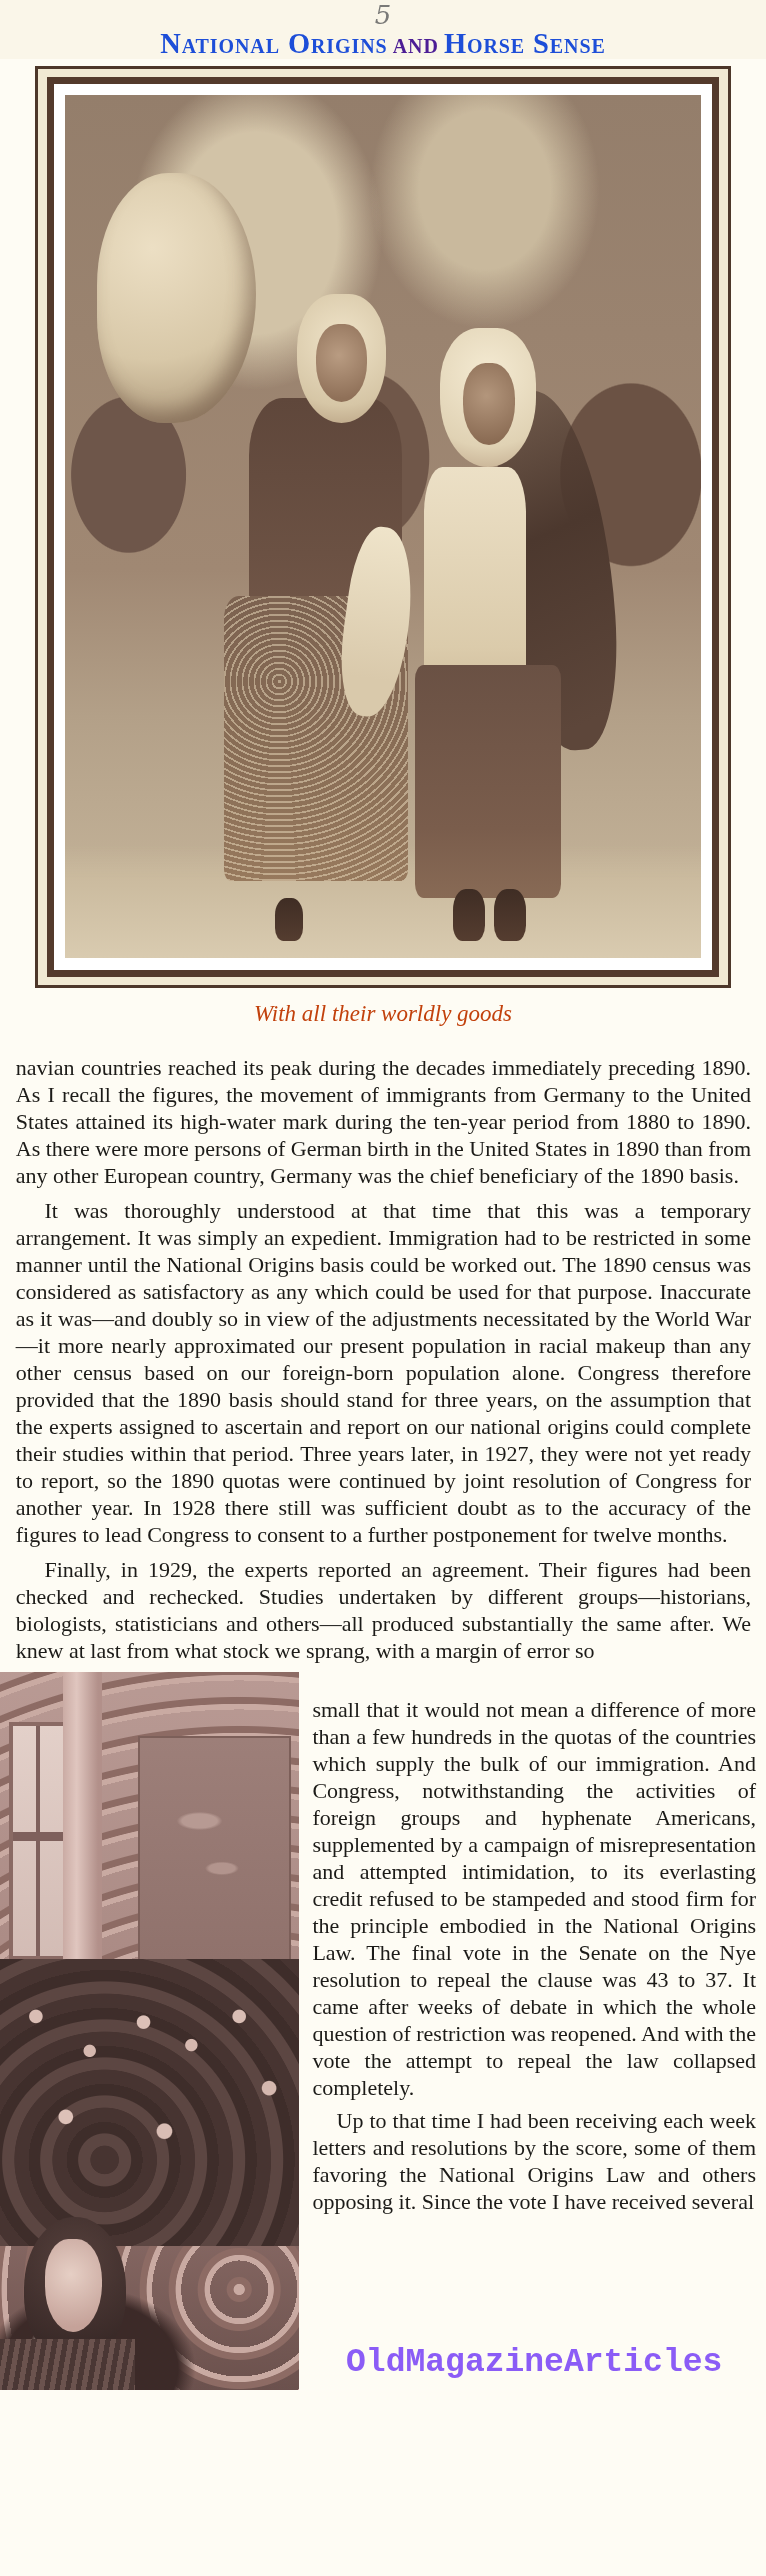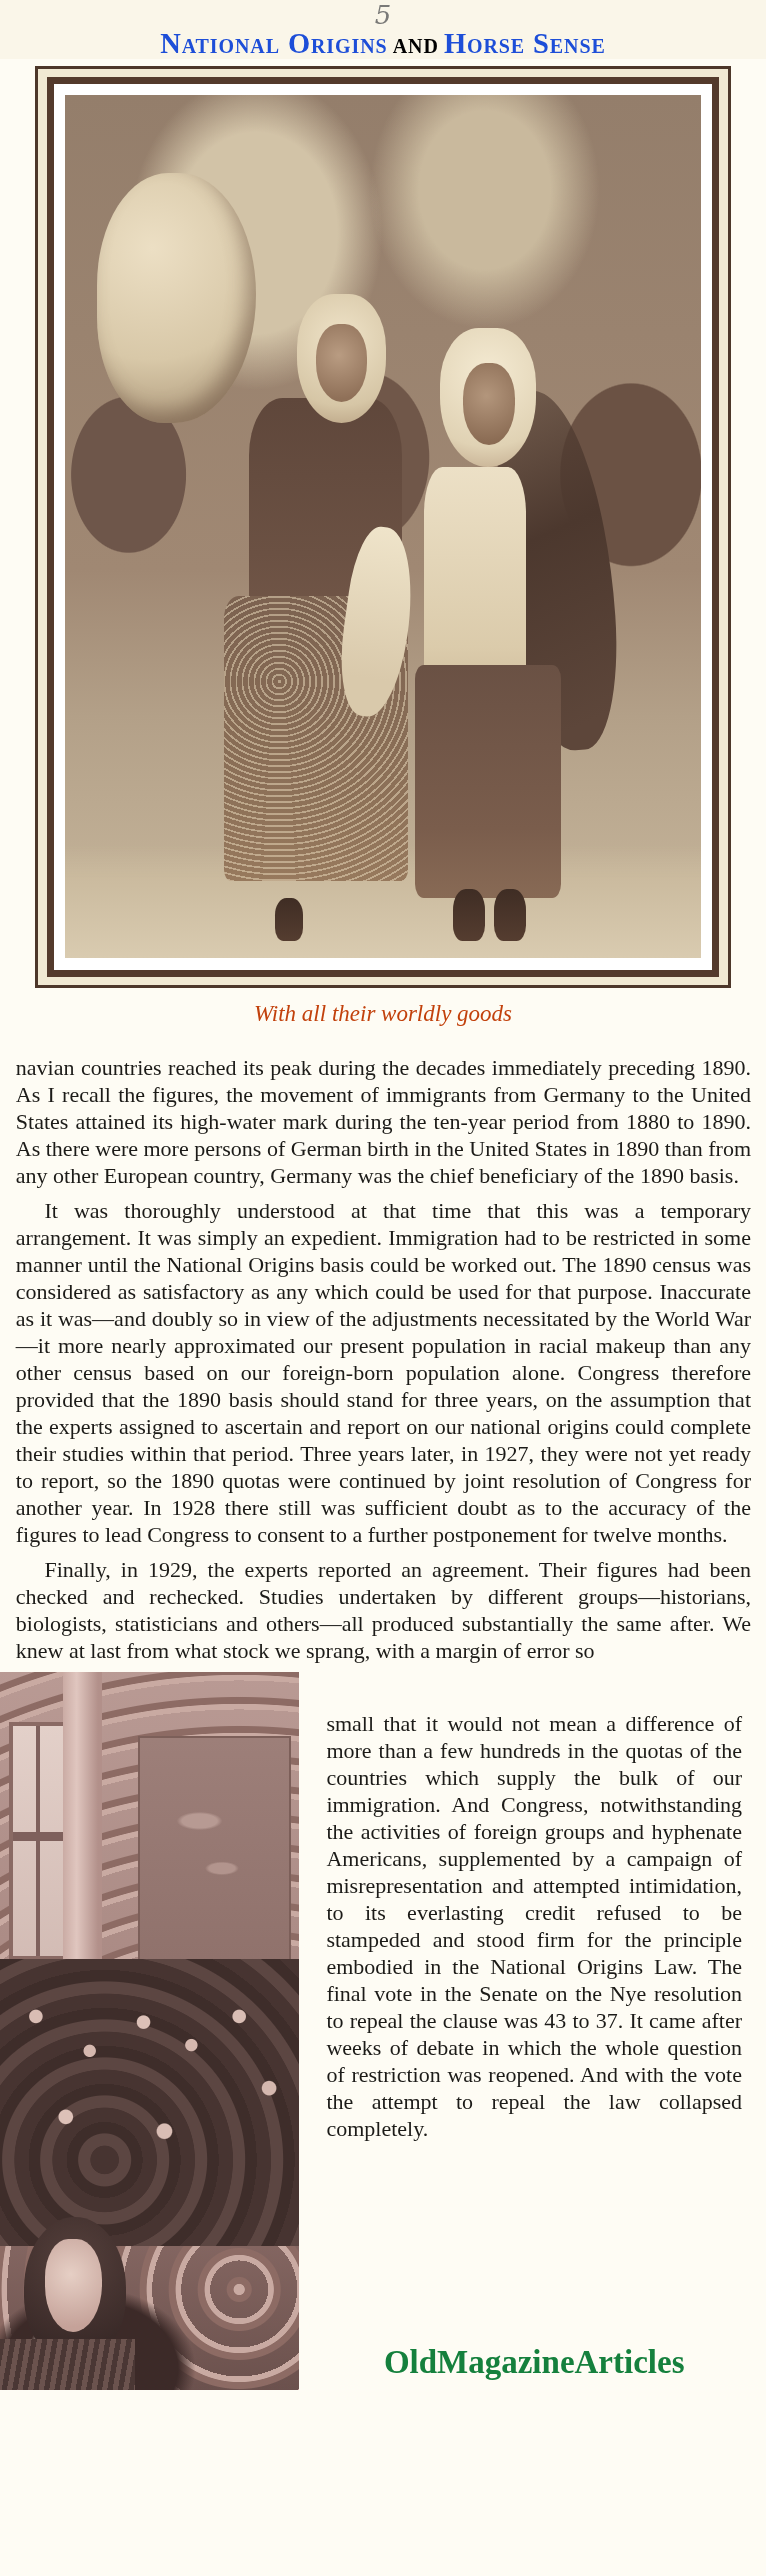--- a/index.html
+++ b/index.html
@@ -19,21 +19,21 @@
     font-size:26px; line-height:26px;
     color:#7a7a78;
   }
   .title-line{
     font-variant:small-caps;
     font-weight:bold;
     font-size:28.5px; line-height:31px;
     letter-spacing:0.9px;
   }
   .title-main{color:#1d4ed8;}
-  .title-and{color:#000000; padding:0 5.2px;}
+  .title-and{color:#4c1d95; padding:0 5.2px;}
 
   
   .photo-frame-outer{
     box-sizing:border-box;
     width:696px; margin:7px 0 0 35px;
     border:3.5px solid #4d372a;
     background:#f1e9d3;
     padding:8.6px;
   }
   .photo-frame-inner{
@@ -201,32 +201,32 @@
   }
 
   .wrap-col{
     flex:1 1 auto;
     padding:21px 7px 0 10.4px;
     font-size:22px;
     line-height:27px;
     text-align:justify;
     display:flex; flex-direction:column;
   }
-  .wrap-col p{margin:17px;}
+  .wrap-col p{margin:3px;}
   .wrap-col p.indent{text-indent:1.1em;}
 
   .watermark{
     margin-top:auto;
     margin-bottom:14px;
     text-align:center;
-    font-family:Liberation Serif, serif;
+    font-family:Liberation Mono, monospace;
     font-weight:bold;
     font-size:33px;
     letter-spacing:0px;
-    color:#15803d;
+    color:#8b5cf6;
   }
 </style>
 </head>
 <body>
 
 <div class="page">
 
   <div class="header">
     <div class="page-number">5</div>
     <div class="title-line">
@@ -268,18 +268,19 @@
       <div class="pb-window"></div>
       <div class="pb-column"></div>
       <div class="pb-board"></div>
       <div class="pb-crowd"></div>
       <div class="pb-woman-scarf"></div>
       <div class="pb-woman-face"></div>
       <div class="pb-woman-coat"></div>
     </div>
     <div class="wrap-col">
       <p>small that it would not mean a difference of more than a few hundreds in the quotas of the countries which supply the bulk of our immigration.  And Congress, notwithstanding the activities of foreign groups and hyphenate Americans, supplemented by a campaign of misrepresentation and attempted intimidation, to its everlasting credit refused to be stampeded and stood firm for the principle embodied in the National Origins Law.  The final vote in the Senate on the Nye resolution to repeal the clause was 43 to 37.  It came after weeks of debate in which the whole question of restriction was reopened. And with the vote the attempt to repeal the law collapsed completely.</p>
+      <p class="indent">Up to that time I had been receiving each week letters and resolutions by the score, some of them favoring the National Origins Law and others opposing it. Since the vote I have received several</p>
       <div class="watermark">OldMagazineArticles</div>
     </div>
   </div>
 
 </div>
 
 
 </body></html>

